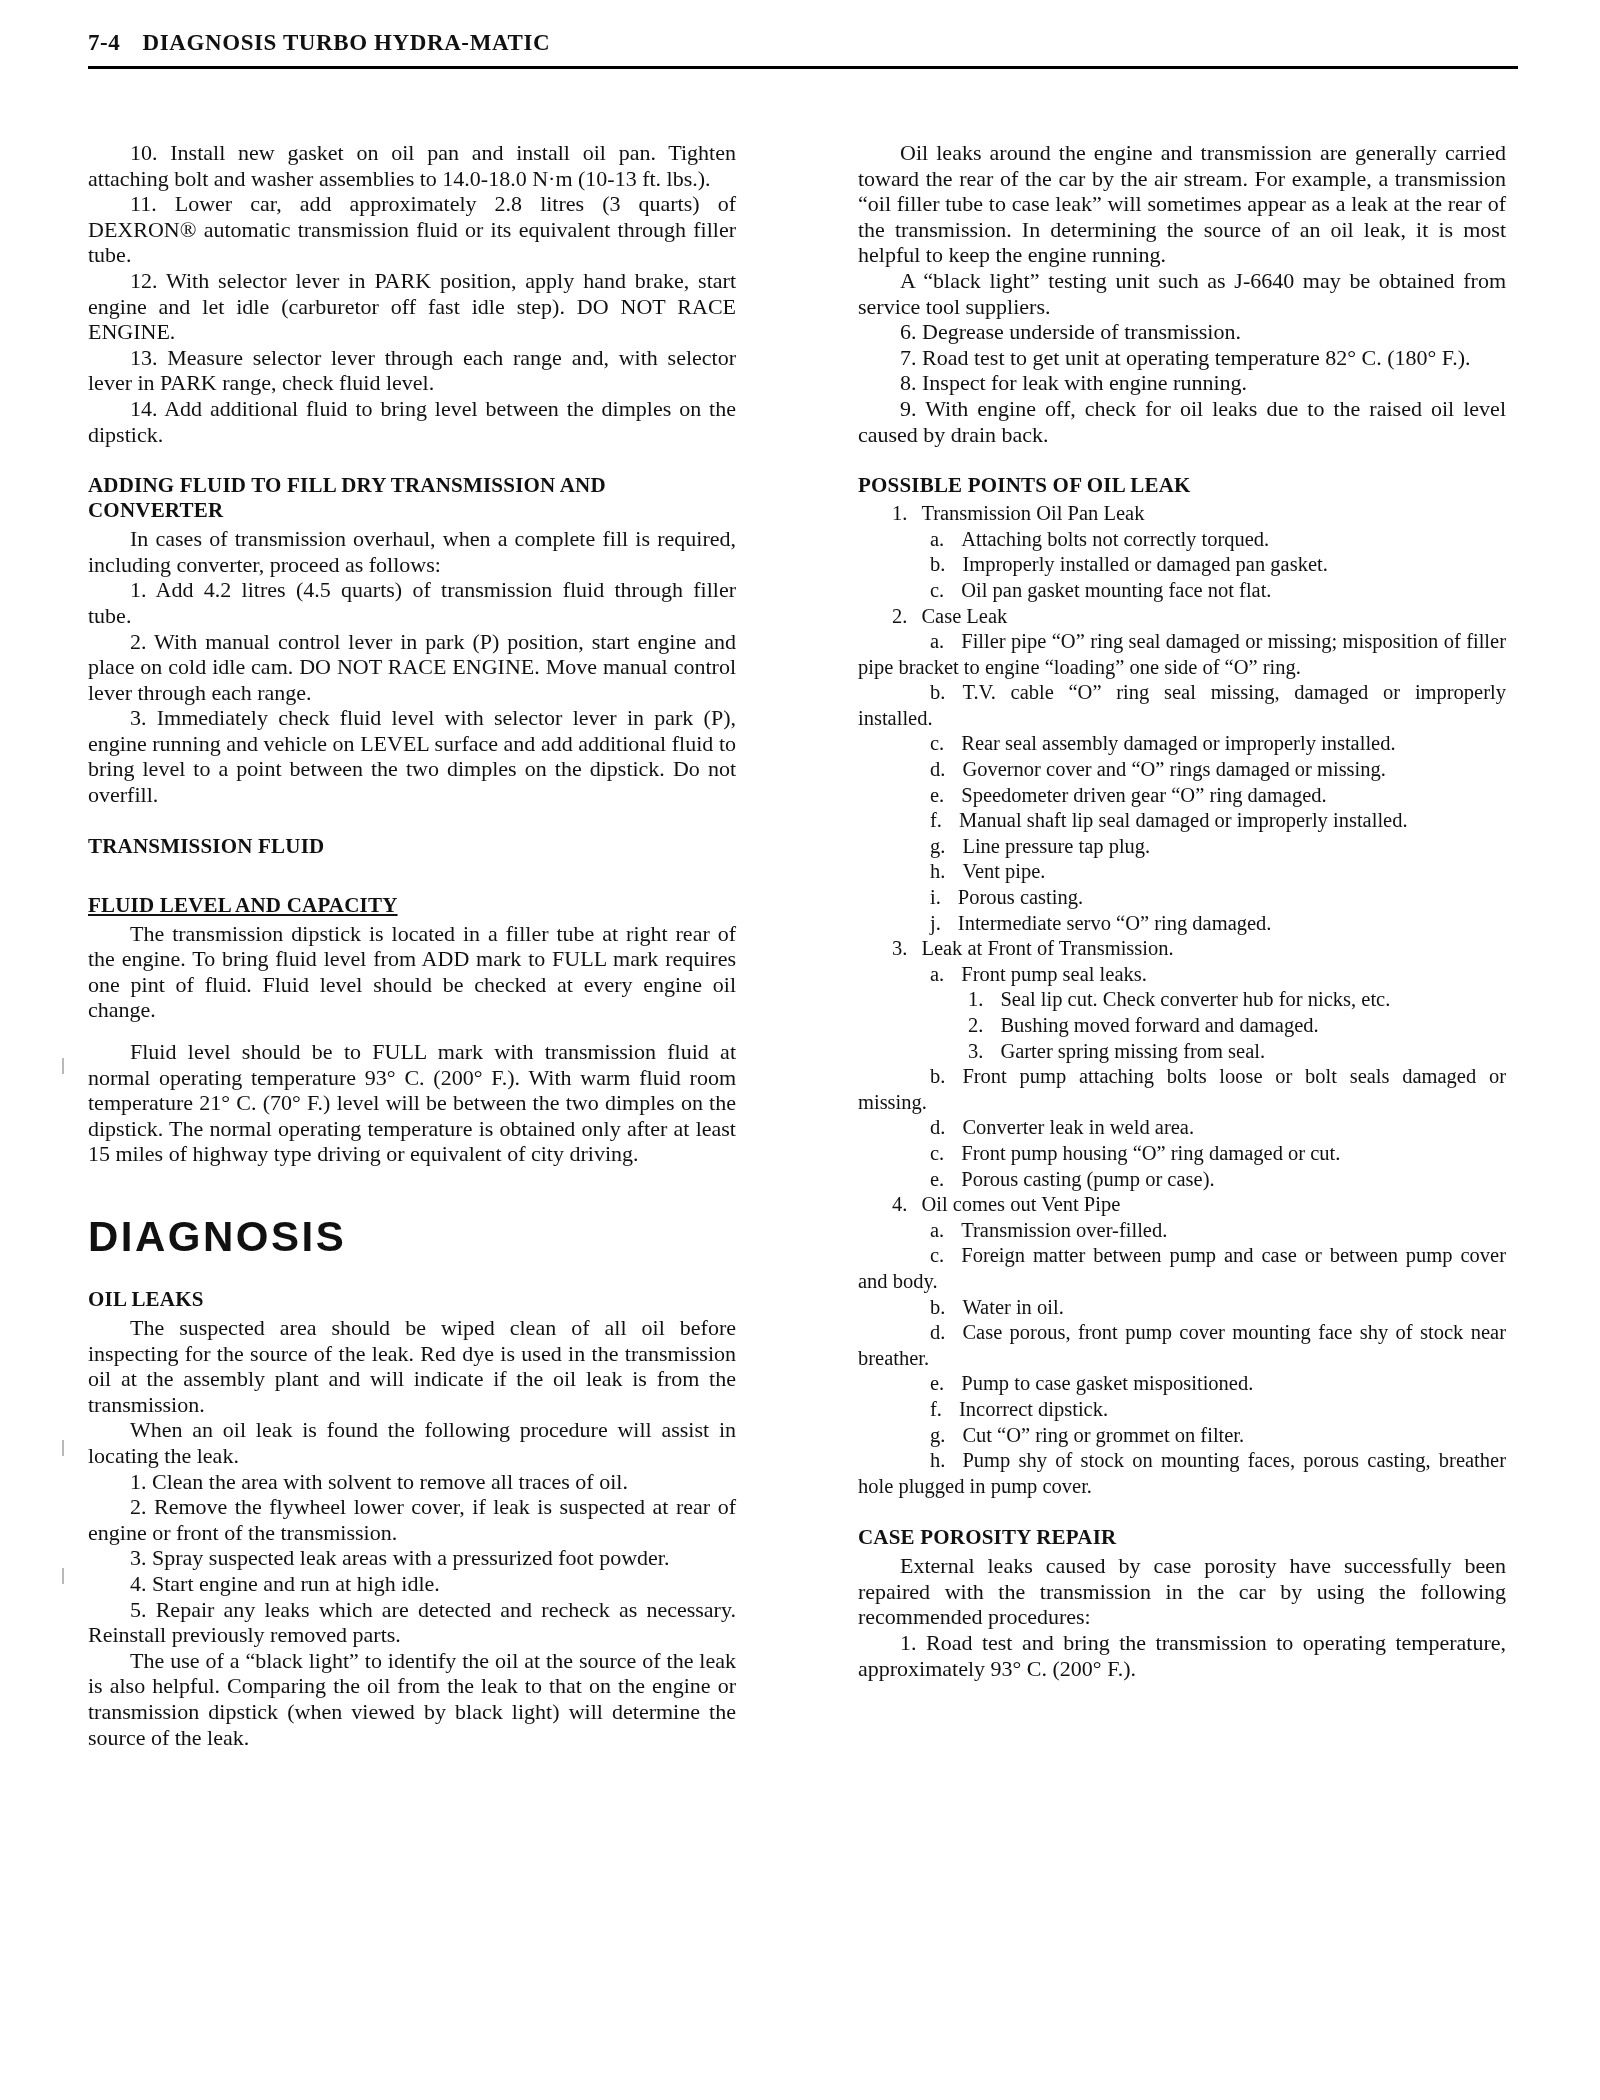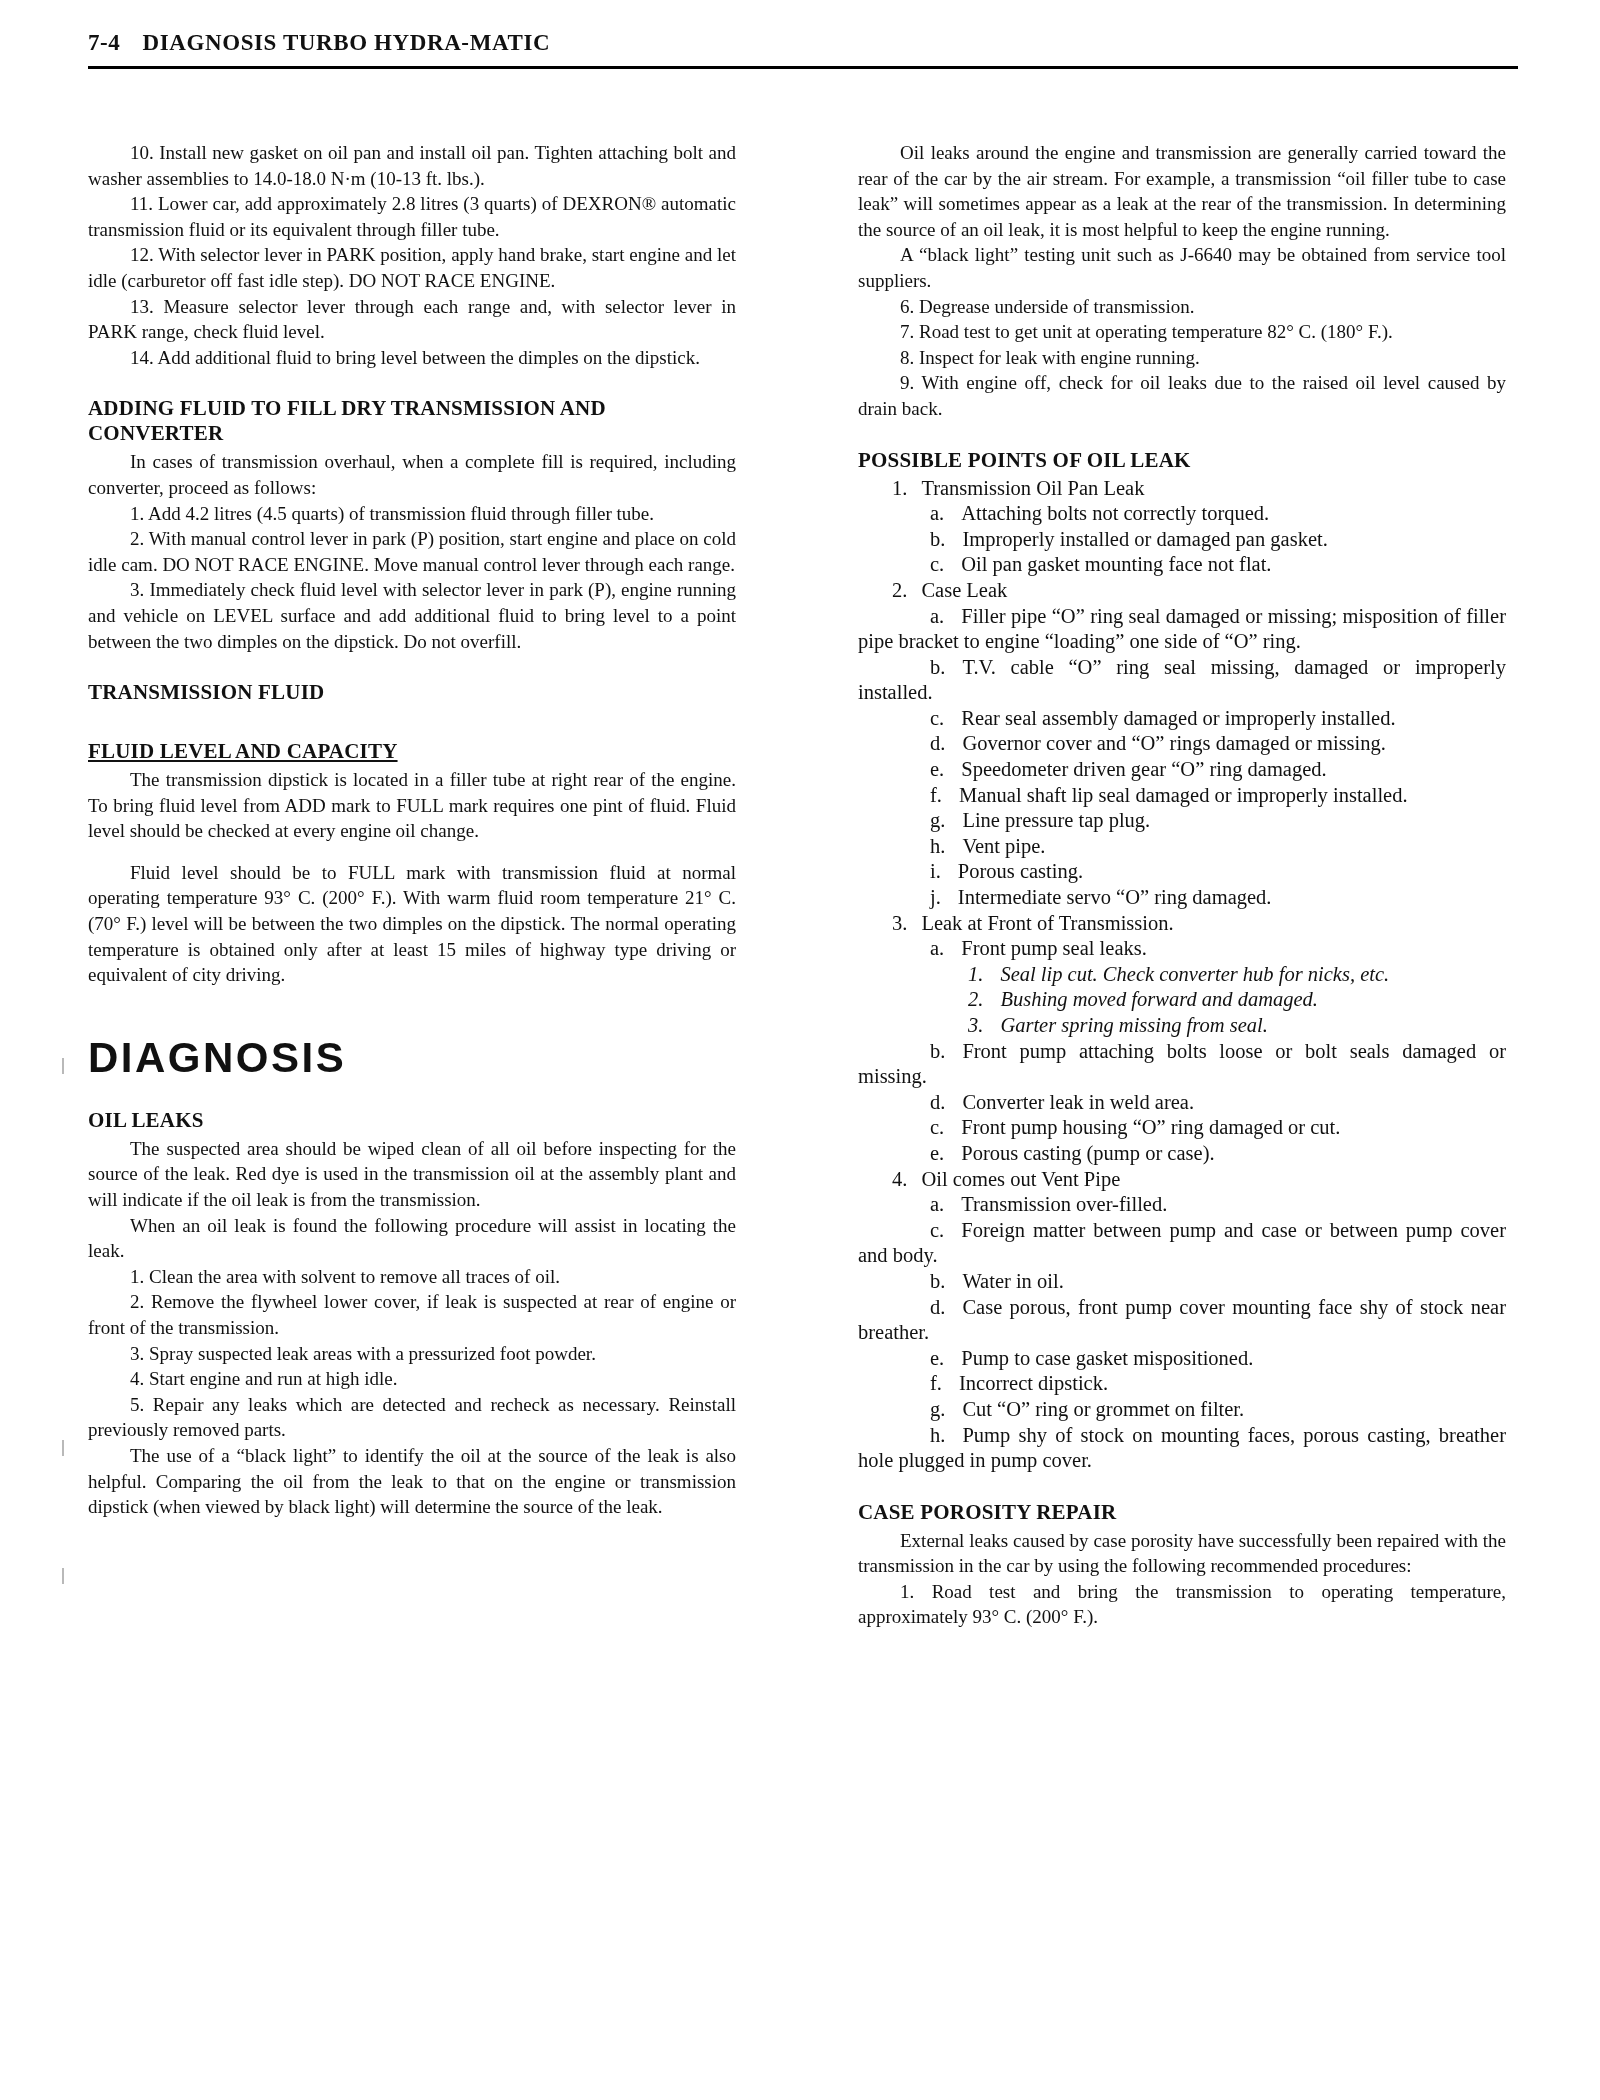--- a/index.html
+++ b/index.html
@@ -52,21 +52,21 @@
   .col {
     position: absolute;
     top: 132px;
     width: 648px;
   }
   .col-left { left: 88px; }
   .col-right { left: 858px; }
 
   p {
     margin: 0 0 0 0;
-    font-size: 19px;
+    font-size: 22px;
     line-height: 25.6px;
     text-align: justify;
     text-justify: inter-word;
     hyphens: none;
   }
   p.ind { text-indent: 42px; }
   p.gap { margin-top: 16px; }
 
   h2.sec {
     font-family: "Liberation Serif", serif;
@@ -101,21 +101,20 @@
     text-align: justify;
     margin: 0;
     text-indent: 72px;
   }
   .li3 {
     font-size: 20.5px;
     line-height: 25.6px;
     text-align: justify;
     margin: 0;
     text-indent: 110px;
-    font-style: italic;
   }
   .marker-gap { display: inline-block; width: 14px; }
   .marker-gap-wide { display: inline-block; width: 17px; }
   
   .tick {
     position: absolute;
     left: 62px;
     width: 2px;
     height: 16px;
     background: #b9b9b9;

